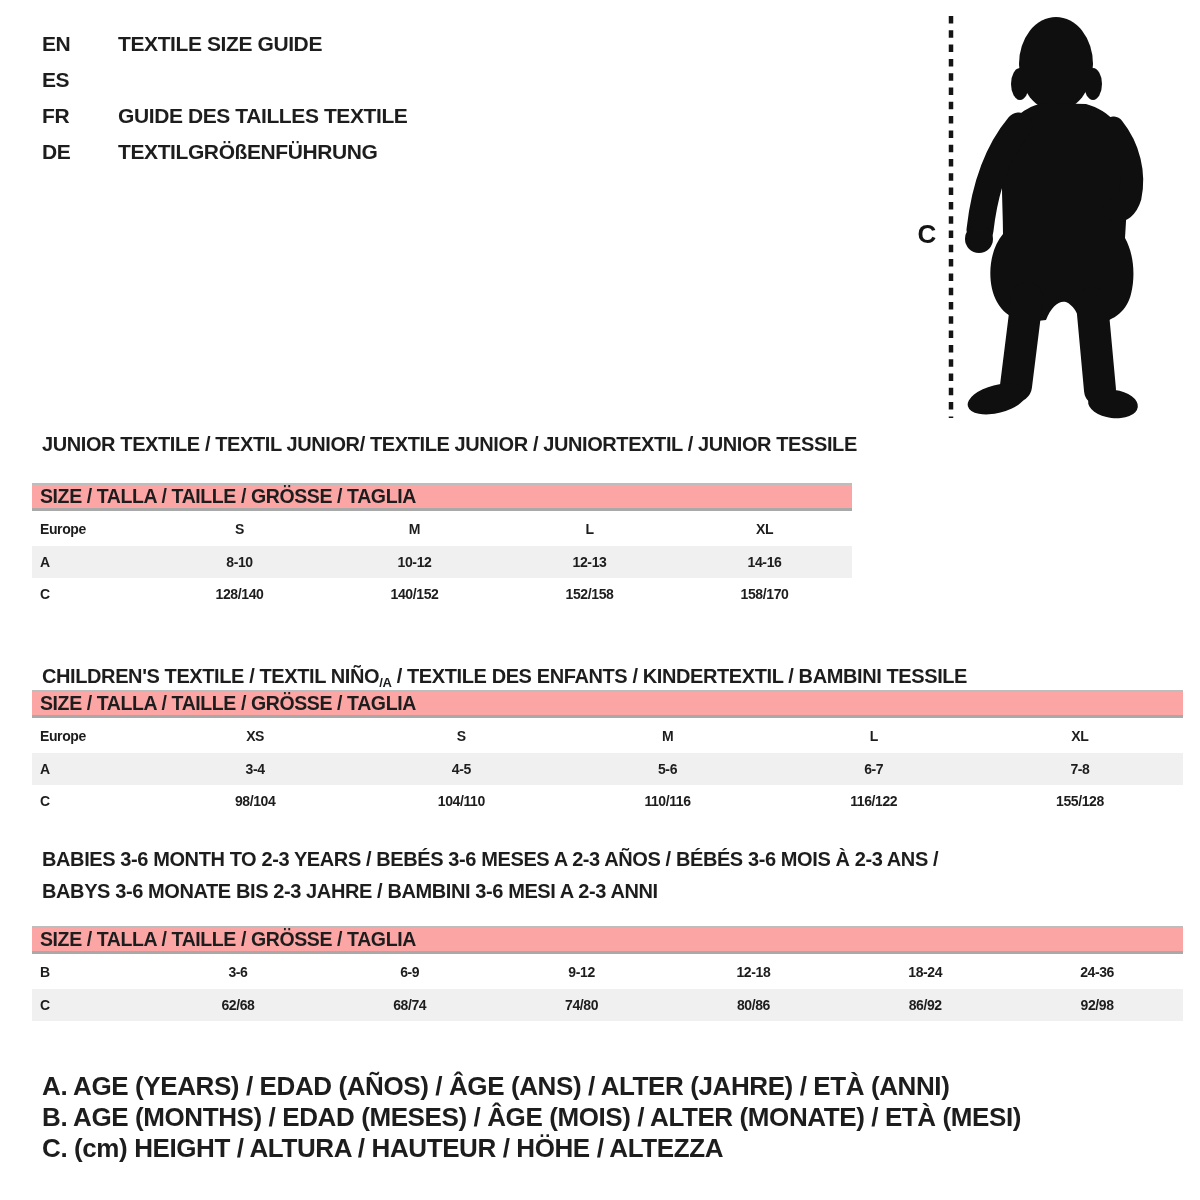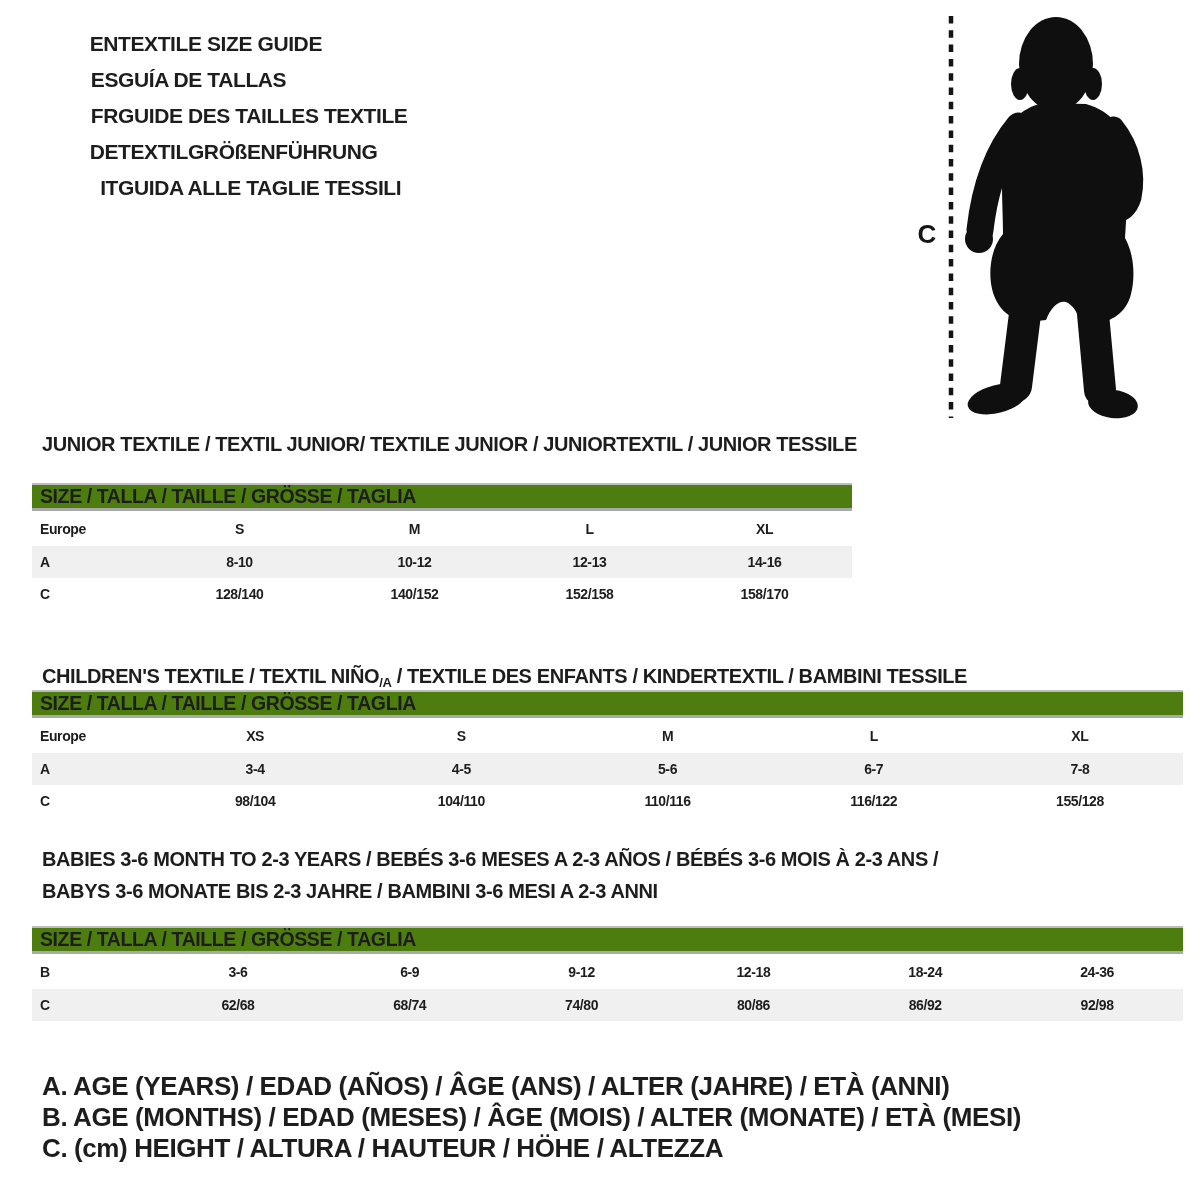--- a/index.html
+++ b/index.html
@@ -4,29 +4,29 @@
 <style>
   html,body{margin:0;padding:0;background:#ffffff;}
   .sheet{
     position:relative;width:1200px;height:1200px;background:#ffffff;overflow:hidden;
     font-family:"Liberation Sans",sans-serif;font-weight:700;color:#1d1d1d;
     letter-spacing:-0.4px;
   }
   
   .lang-block{position:absolute;left:42px;top:26px;font-size:21px;line-height:36px;}
   .lang-row{display:flex;}
-  .lang-code{width:76px;text-align:right;}
+  .lang-code{width:76px;}
   
   .section-heading{position:absolute;left:42px;font-size:20px;white-space:nowrap;}
   .sub{font-size:13px;vertical-align:-4px;letter-spacing:-0.3px;}
   .two-line{line-height:32px;}
   
   .size-table{position:absolute;left:32px;}
   .size-bar{
-    height:23px;line-height:23px;background:#4d7c0f;
+    height:23px;line-height:23px;background:#fca5a5;
     border-top:2px solid #bdbdbd;border-bottom:3px solid #a9a9a9;
     padding-left:8px;font-size:19.5px;
   }
   .trow{display:flex;align-items:center;height:32px;font-size:14px;}
   .trow--region{height:35px;}
   .trow--shaded{background:#f0f0f0;}
   .tlabel{width:112px;padding-left:8px;}
   .tcell{flex:1;text-align:center;}
   .w-junior{width:820px;}
   .w-wide{width:1151px;}
@@ -40,33 +40,28 @@
 
 <div class="sheet">
 
   <div class="lang-block">
     <div class="lang-row">
       <span class="lang-code">EN</span>
       <span class="lang-title">TEXTILE SIZE GUIDE</span>
     </div>
     <div class="lang-row">
       <span class="lang-code">ES</span>
-      <span class="lang-title">GUÍA DE TALLAS</span>
     </div>
     <div class="lang-row">
       <span class="lang-code">FR</span>
       <span class="lang-title">GUIDE DES TAILLES TEXTILE</span>
     </div>
     <div class="lang-row">
       <span class="lang-code">DE</span>
       <span class="lang-title">TEXTILGRÖßENFÜHRUNG</span>
-    </div>
-    <div class="lang-row">
-      <span class="lang-code">IT</span>
-      <span class="lang-title">GUIDA ALLE TAGLIE TESSILI</span>
     </div>
   </div>
 
   <svg class="figure" viewBox="0 0 320 430" aria-hidden="true">
     <line x1="71" y1="16" x2="71" y2="418" stroke="#141414" stroke-width="4.5" stroke-dasharray="7.5 6.8"></line>
     <text x="56" y="243" text-anchor="end" font-size="26" font-weight="bold" fill="#141414" font-family="Liberation Sans, sans-serif">C</text>
     <g fill="#0f0f0f">
       <ellipse cx="140" cy="84" rx="9" ry="16"></ellipse>
       <ellipse cx="213" cy="84" rx="9" ry="16"></ellipse>
       <ellipse cx="176" cy="64" rx="37" ry="47"></ellipse>

